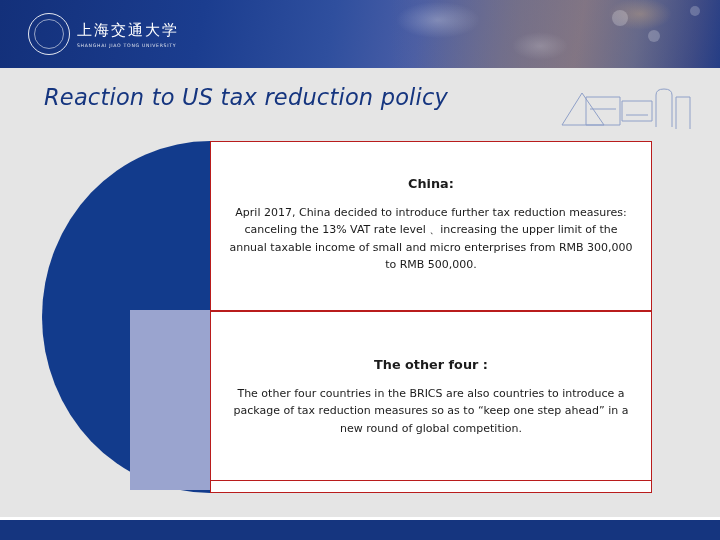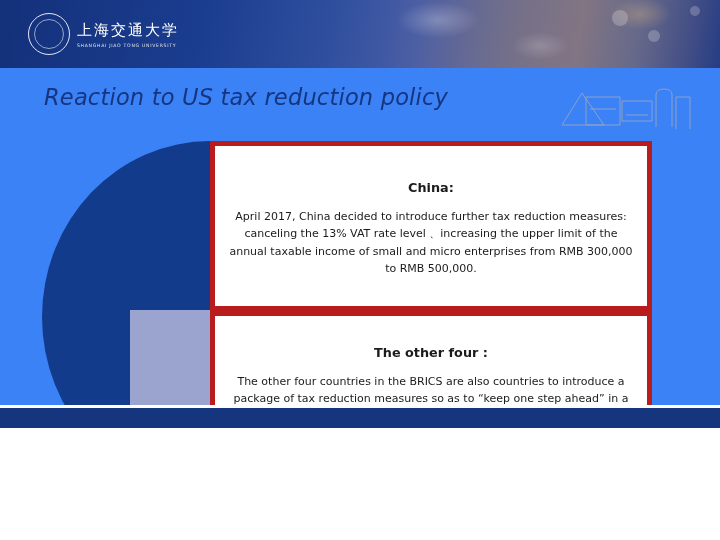--- a/index.html
+++ b/index.html
@@ -9,22 +9,22 @@
   body {
     width: 720px;
     height: 540px;
     background: #ffffff;
     font-family: "DejaVu Sans", sans-serif;
     overflow: hidden;
   }
   .slide {
     position: relative;
     width: 720px;
-    height: 428px;
-    background: #3b82f6;
+    height: 540px;
+    background: #e5e5e5;
     overflow: hidden;
   }
 
   
   .banner {
     position: absolute;
     left: 0;
     top: 0;
     width: 720px;
     height: 68px;
@@ -135,21 +135,21 @@
     left: 130px;
     top: 310px;
     width: 80px;
     height: 180px;
     background: #9aa4cf;
   }
 
   .card {
     position: absolute;
     background: #ffffff;
-    border: 5px solid #b91c1c;
+    border: 1px solid #b91c1c;
     box-sizing: border-box;
   }
   .card-top {
     left: 210px;
     top: 141px;
     width: 442px;
     height: 170px;
   }
   .card-bottom {
     left: 210px;
@@ -167,21 +167,21 @@
 
   .card-inner {
     padding: 0 14px;
     text-align: center;
     color: #1b1b1b;
     font-size: 12.6px;
     line-height: 17.5px;
     font-family: "DejaVu Sans", sans-serif;
   }
   .card-top .card-inner { padding-top: 33px; }
-  .card-bottom .card-inner { padding-top: 28px; }
+  .card-bottom .card-inner { padding-top: 44px; }
 
   .card-heading {
     font-weight: bold;
     font-size: 12.8px;
     margin-bottom: 11px;
   }
   .card-body { font-size: 11px; }
 
   
   .footer-bar {

